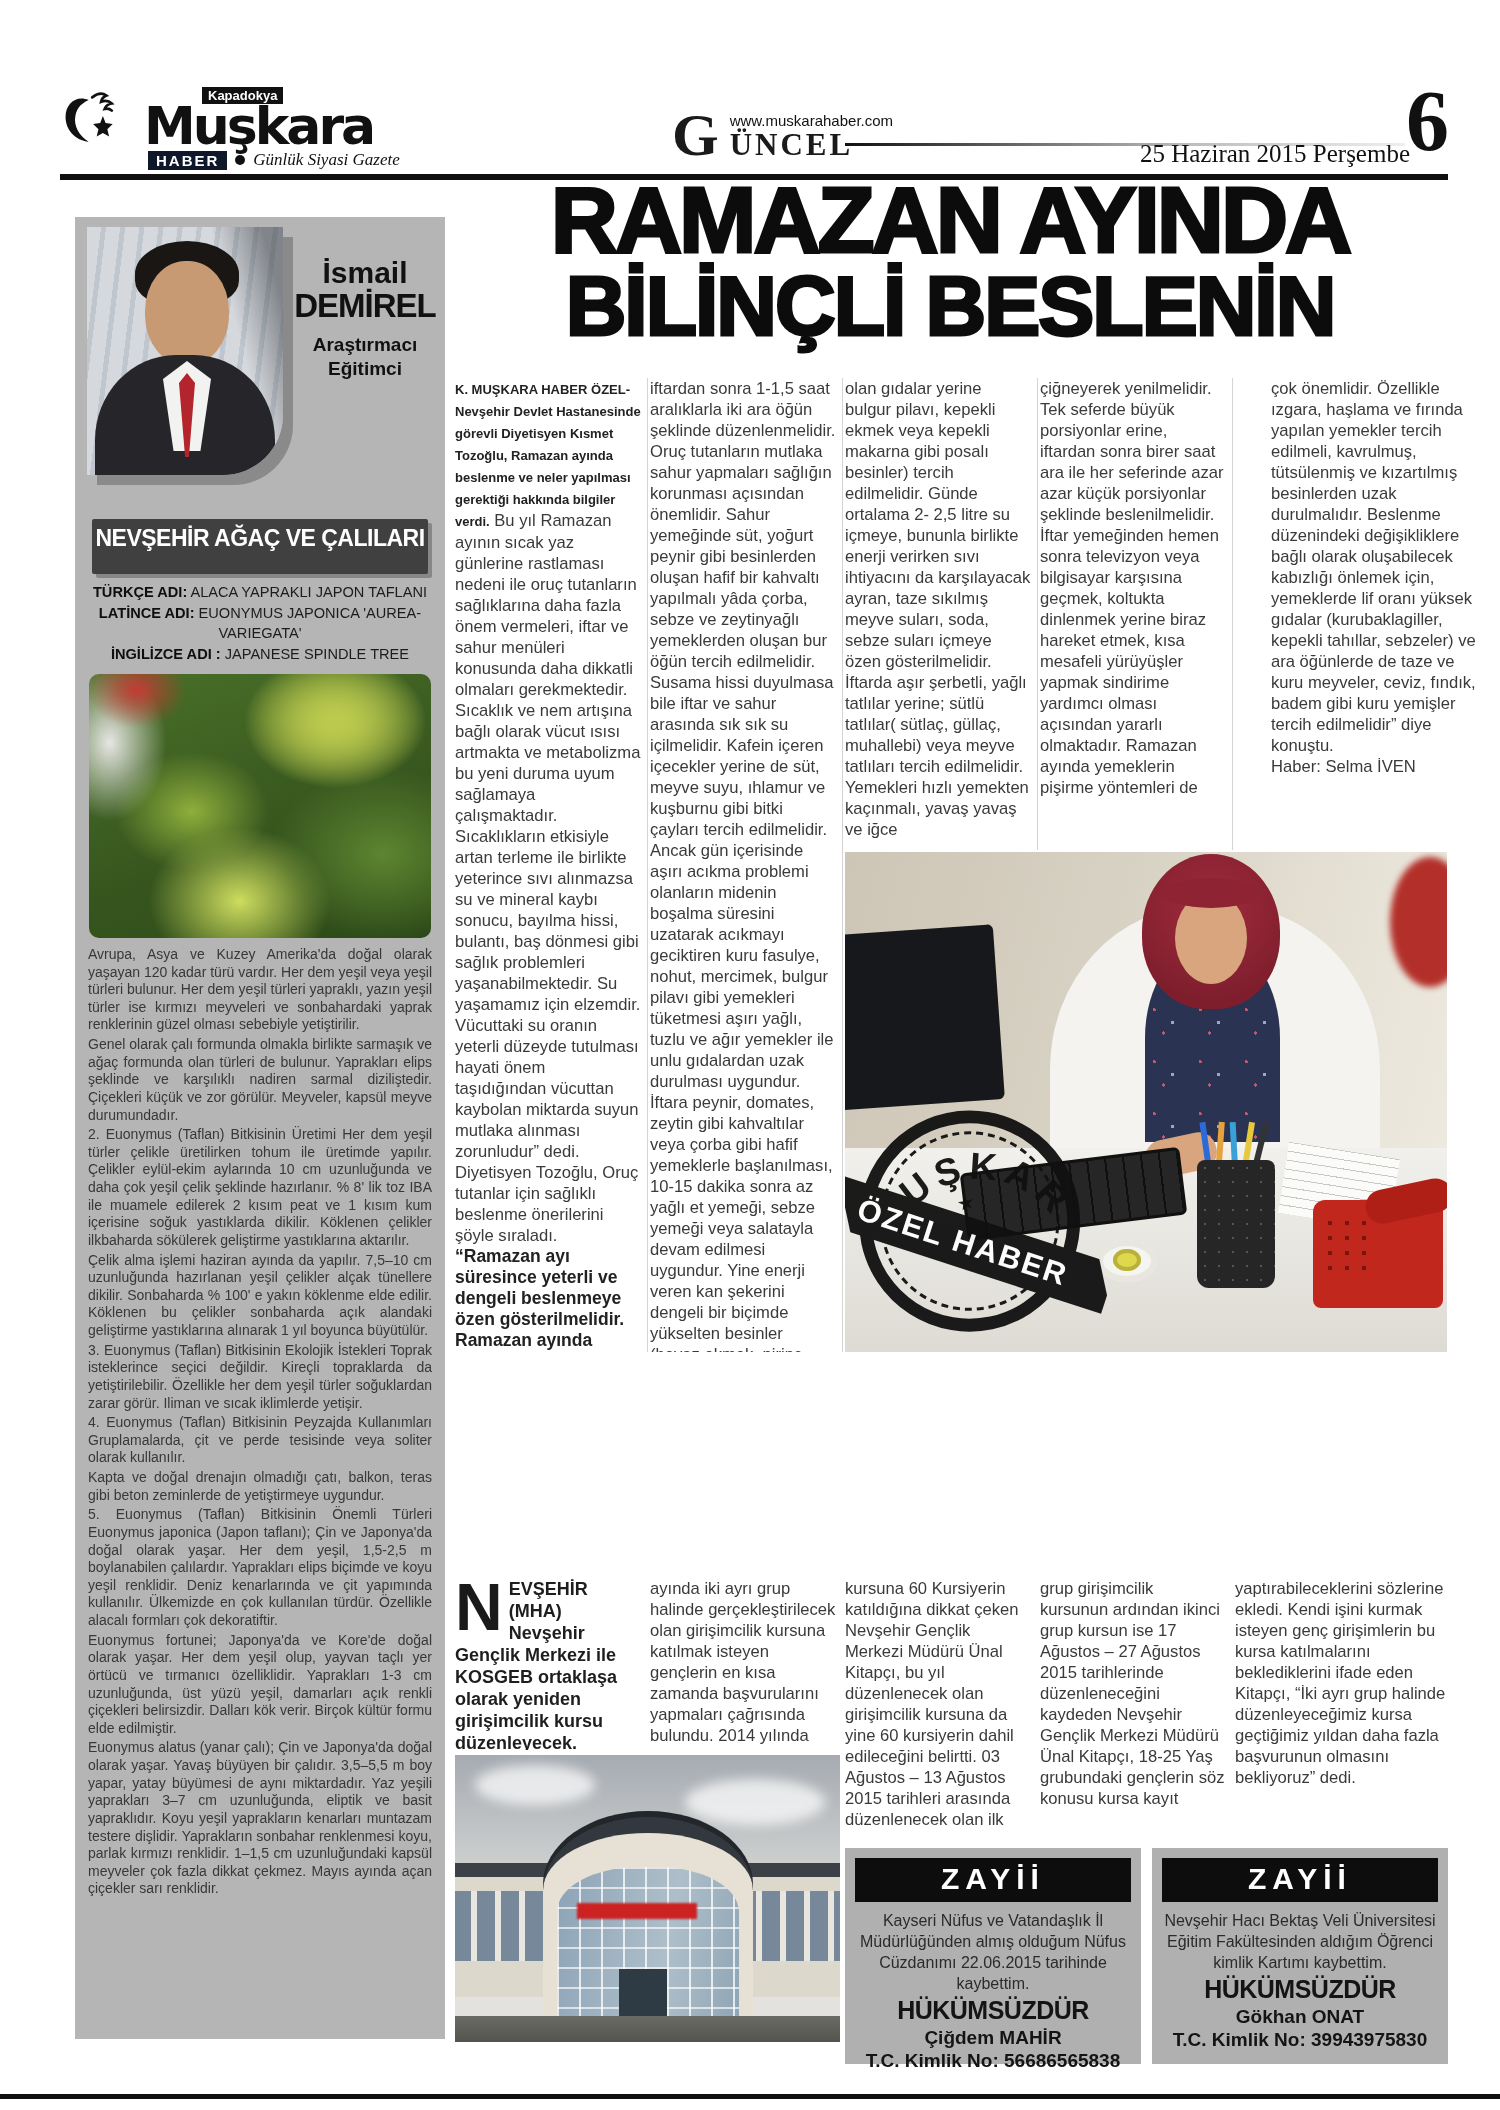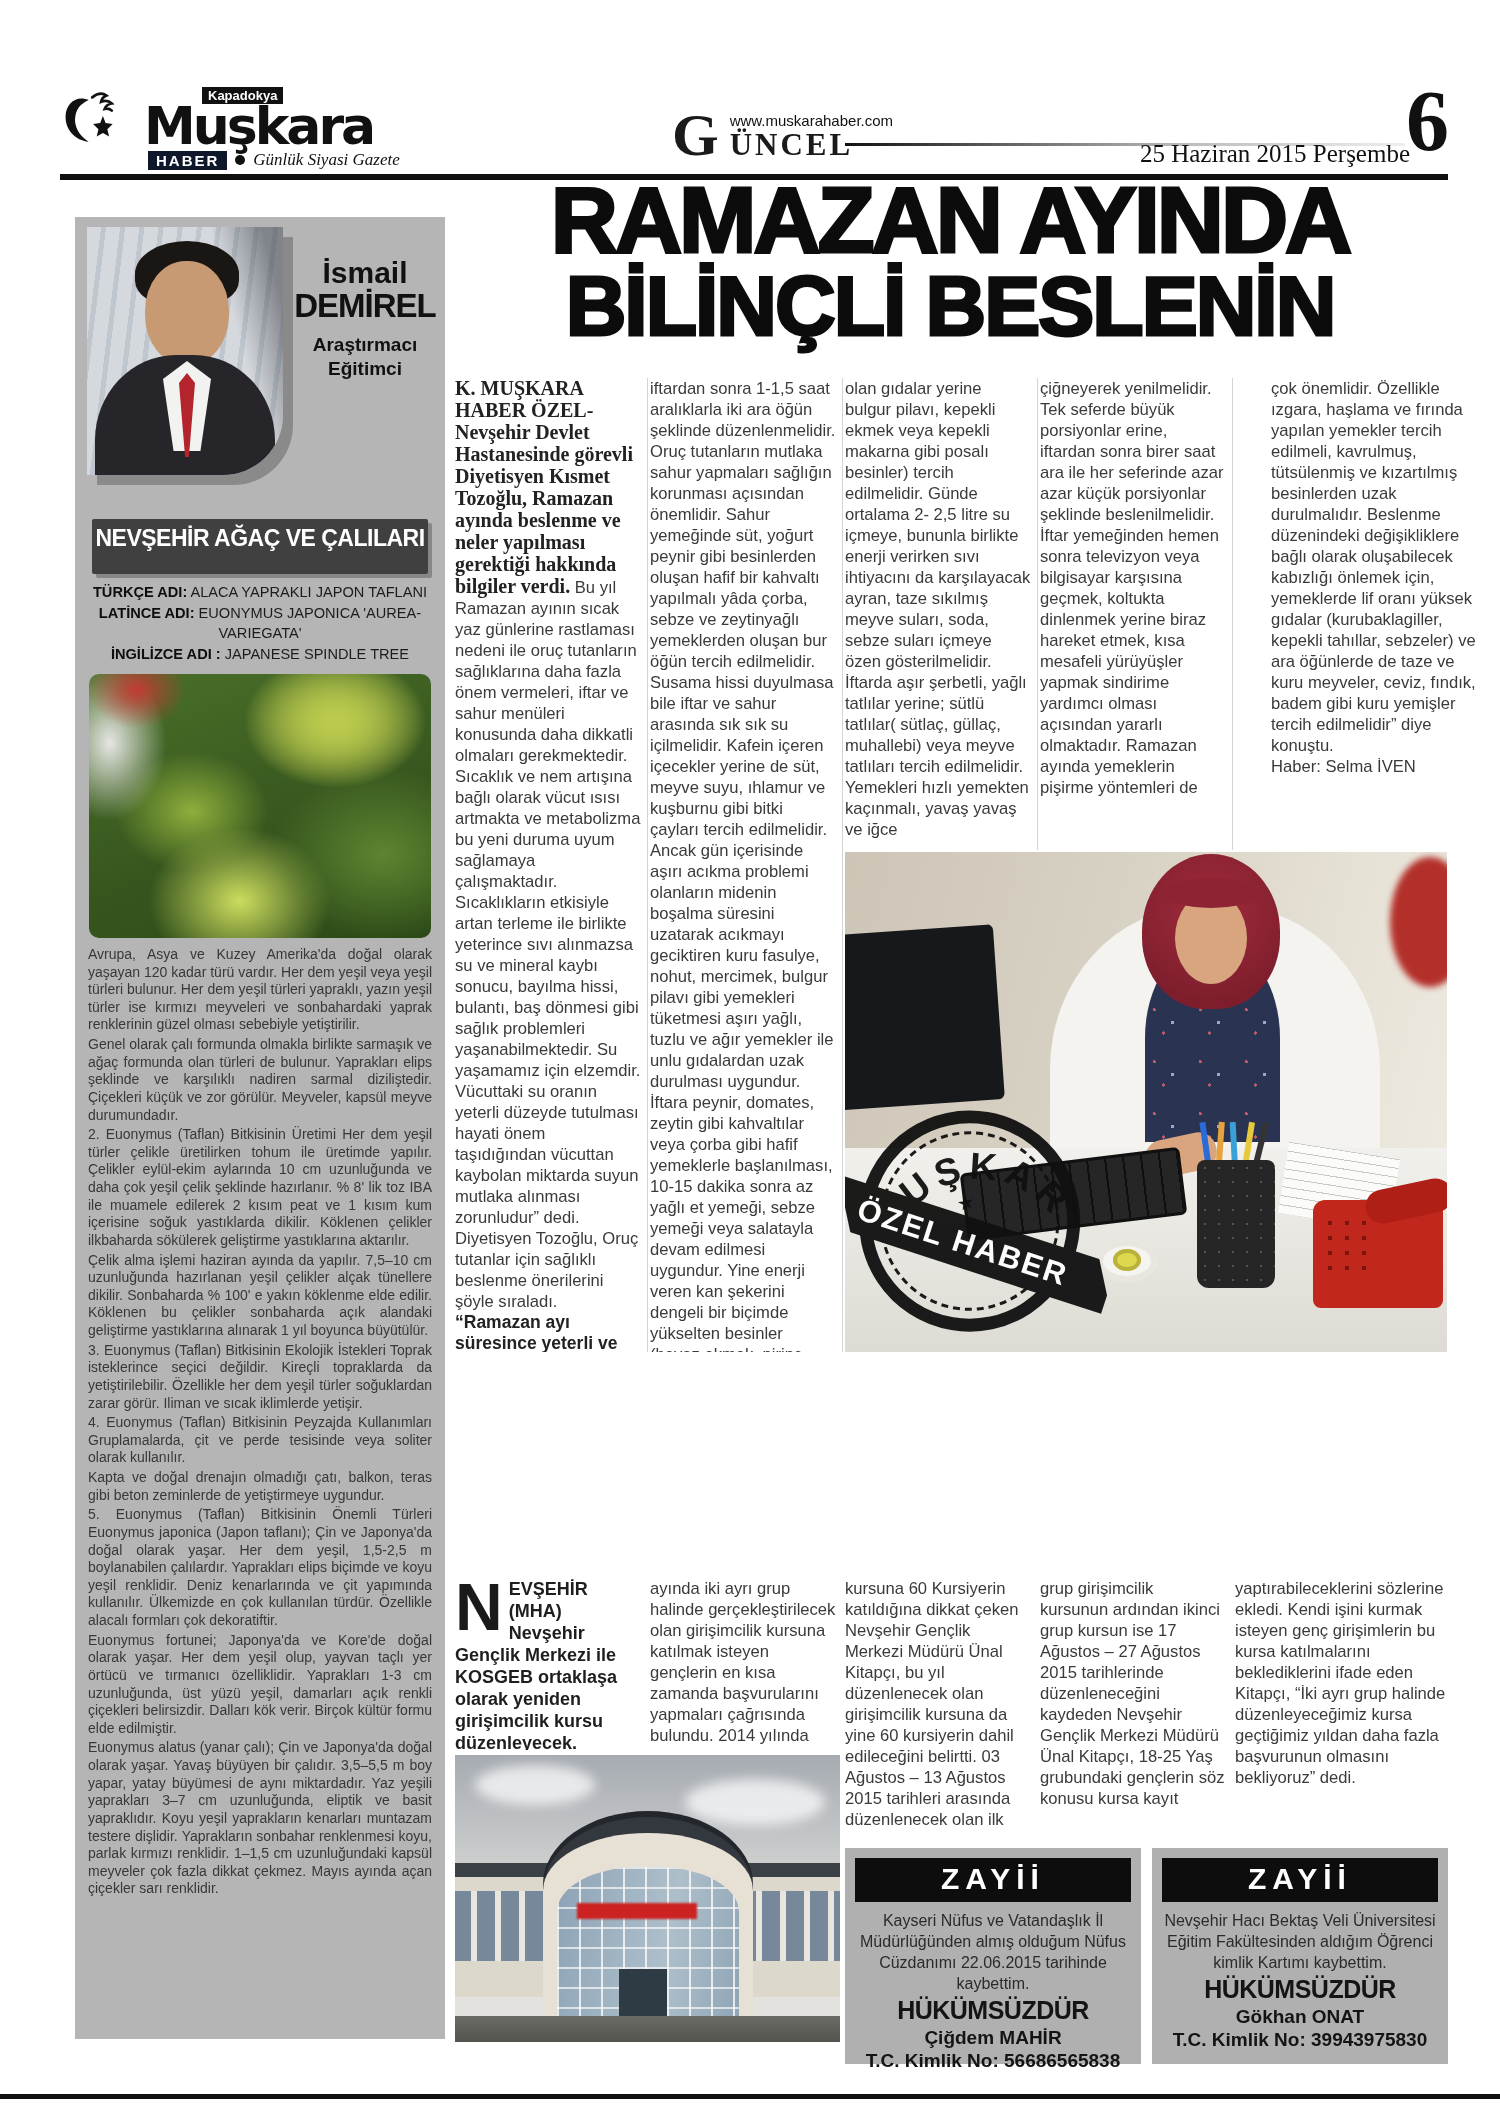--- a/index.html
+++ b/index.html
@@ -73,21 +73,21 @@
   .left-body p{margin:0 0 2px;}
 
   
   .headline1{position:absolute;left:452px;top:178px;width:996px;text-align:center;color:#0c0c0c;
              font-family:"Liberation Sans",sans-serif;font-weight:bold;}
   .h1-l1{font-size:93px;line-height:0.92;letter-spacing:-3px;-webkit-text-stroke:3px #0c0c0c;}
   .h1-l2{font-size:84px;line-height:1.0;letter-spacing:-2px;-webkit-text-stroke:3px #0c0c0c;}
 
   .a1col{position:absolute;font-size:16.6px;line-height:21px;color:#3a3a3a;overflow:hidden;}
   .a1col.rule{border-right:1px solid #d4d4d4;padding-right:6px;}
-  .lead{font-weight:bold;font-size:20px;color:#222;font-family:Liberation Serif, serif;}
+  .lead{font-weight:bold;font-size:13px;color:#222;}
   .boldseg{font-weight:bold;font-size:17.5px;color:#222;}
 
   
   .photo1{position:absolute;left:845px;top:852px;width:602px;height:500px;overflow:hidden;
           background:linear-gradient(105deg,#cdc5b6 0%,#d8d2c4 40%,#e6e1d5 70%,#efece2 100%);}
   .ph-red-chair{position:absolute;left:545px;top:5px;width:80px;height:130px;background:#b3302a;border-radius:50%;filter:blur(3px);}
   .ph-monitor{position:absolute;left:-18px;top:78px;width:172px;height:175px;background:#17181c;border-radius:6px;transform:rotate(-4deg);}
   .ph-coat{position:absolute;left:205px;top:55px;width:330px;height:270px;background:#f4f3f0;
            border-radius:45% 45% 8px 8px/60% 60% 8px 8px;}
   .ph-blouse{position:absolute;left:300px;top:90px;width:135px;height:200px;background:

